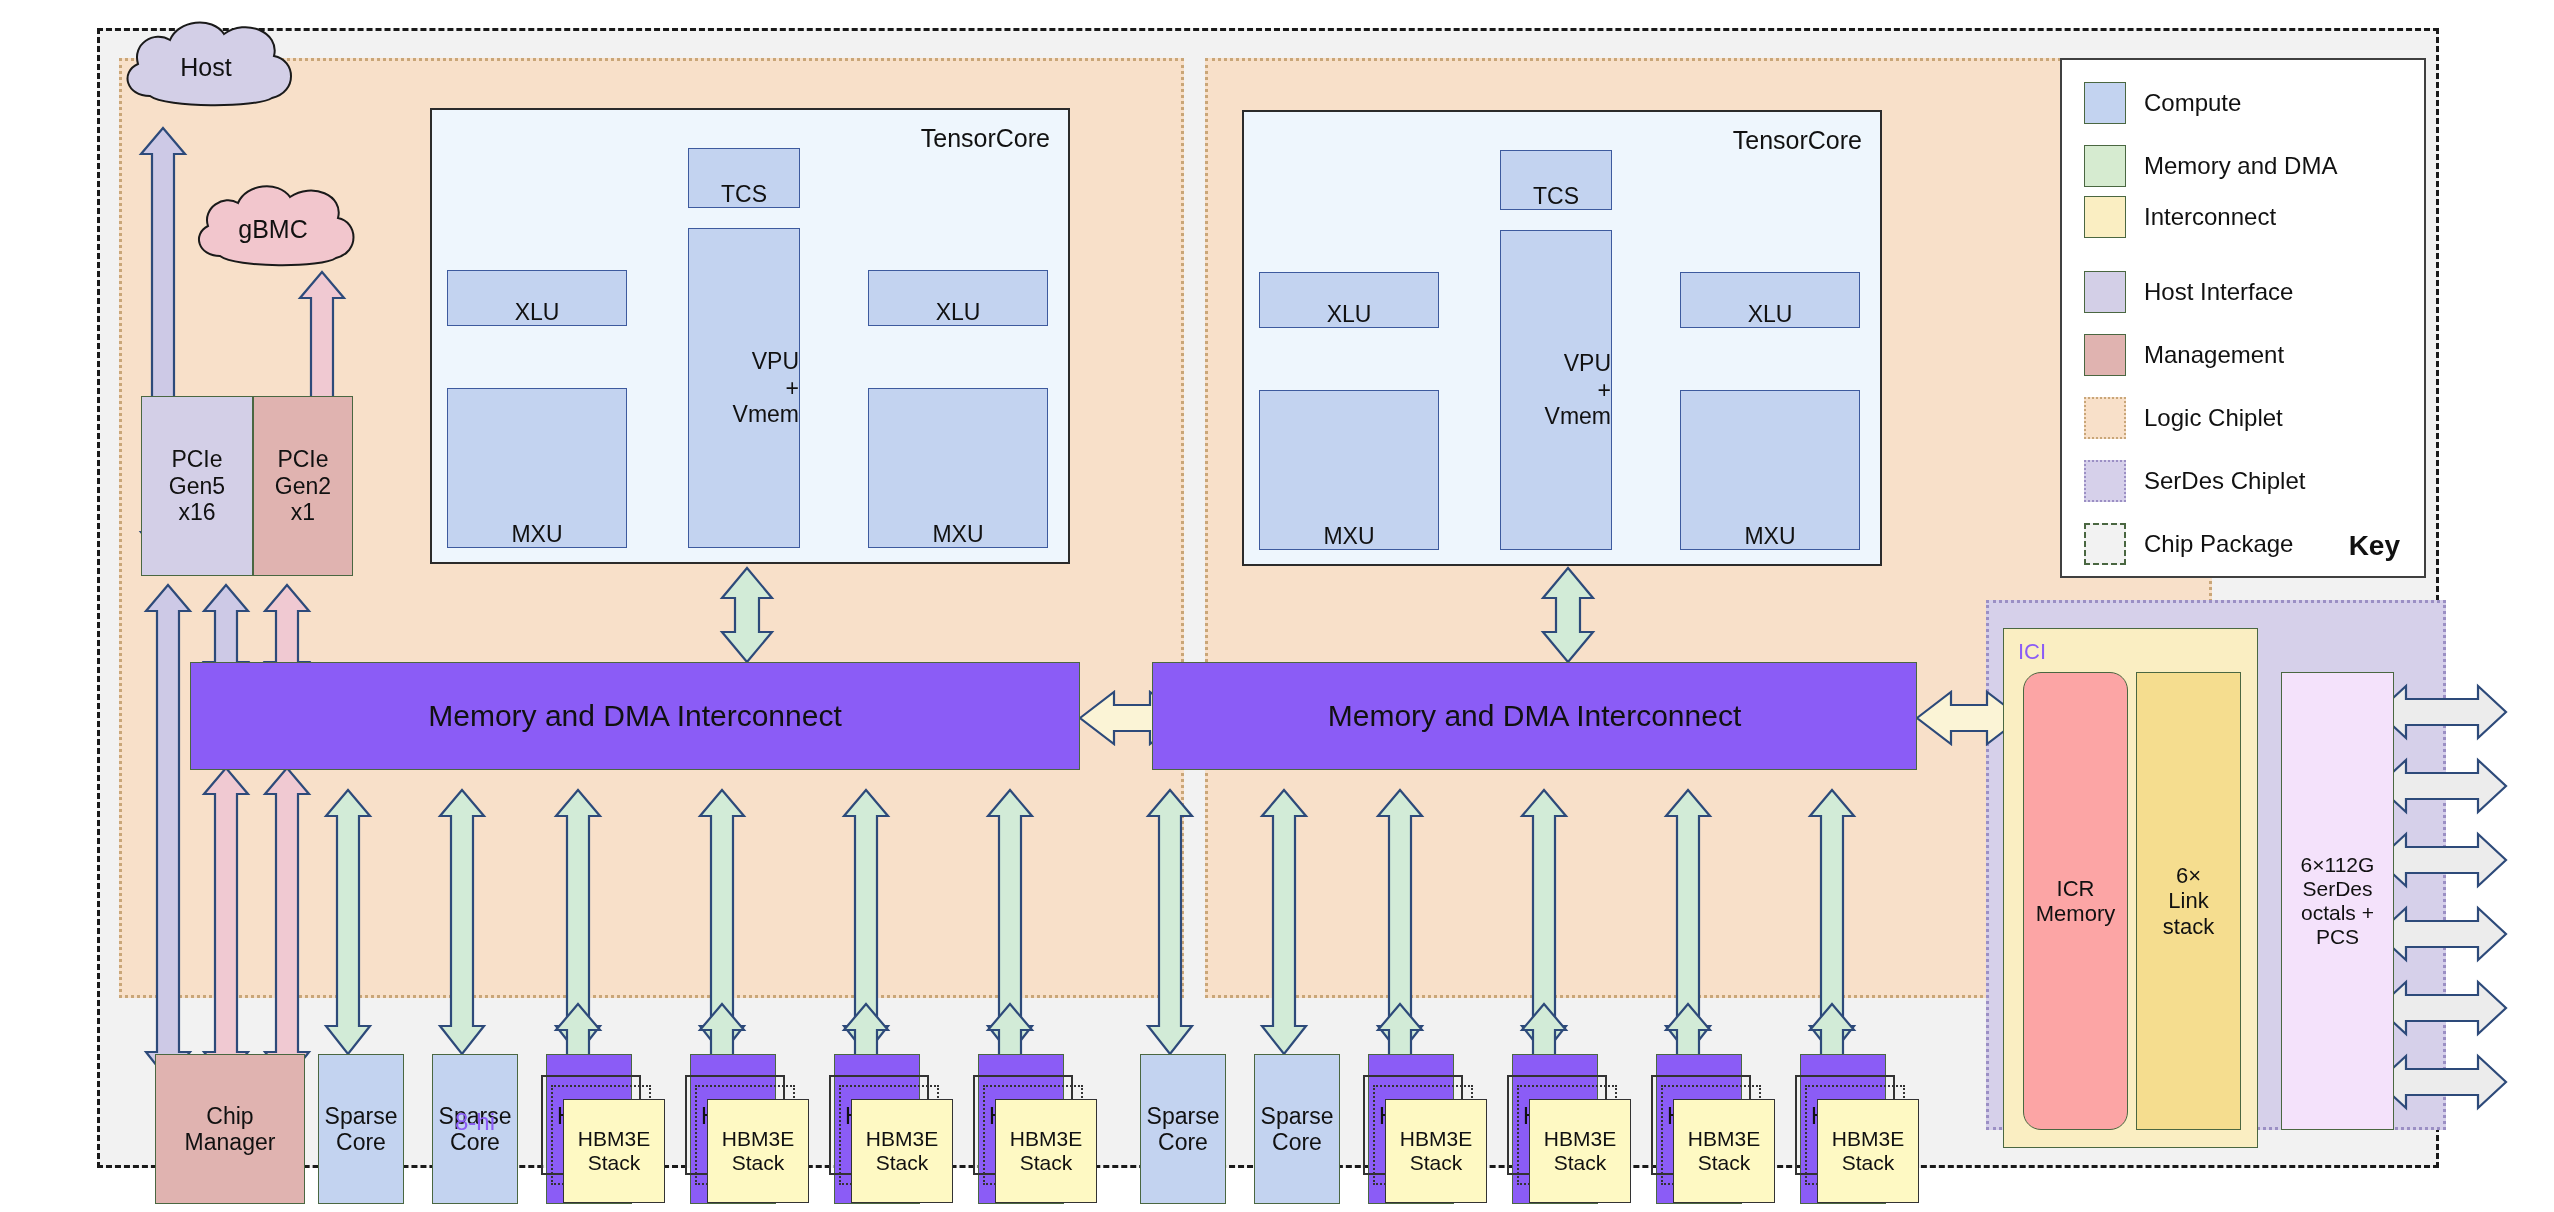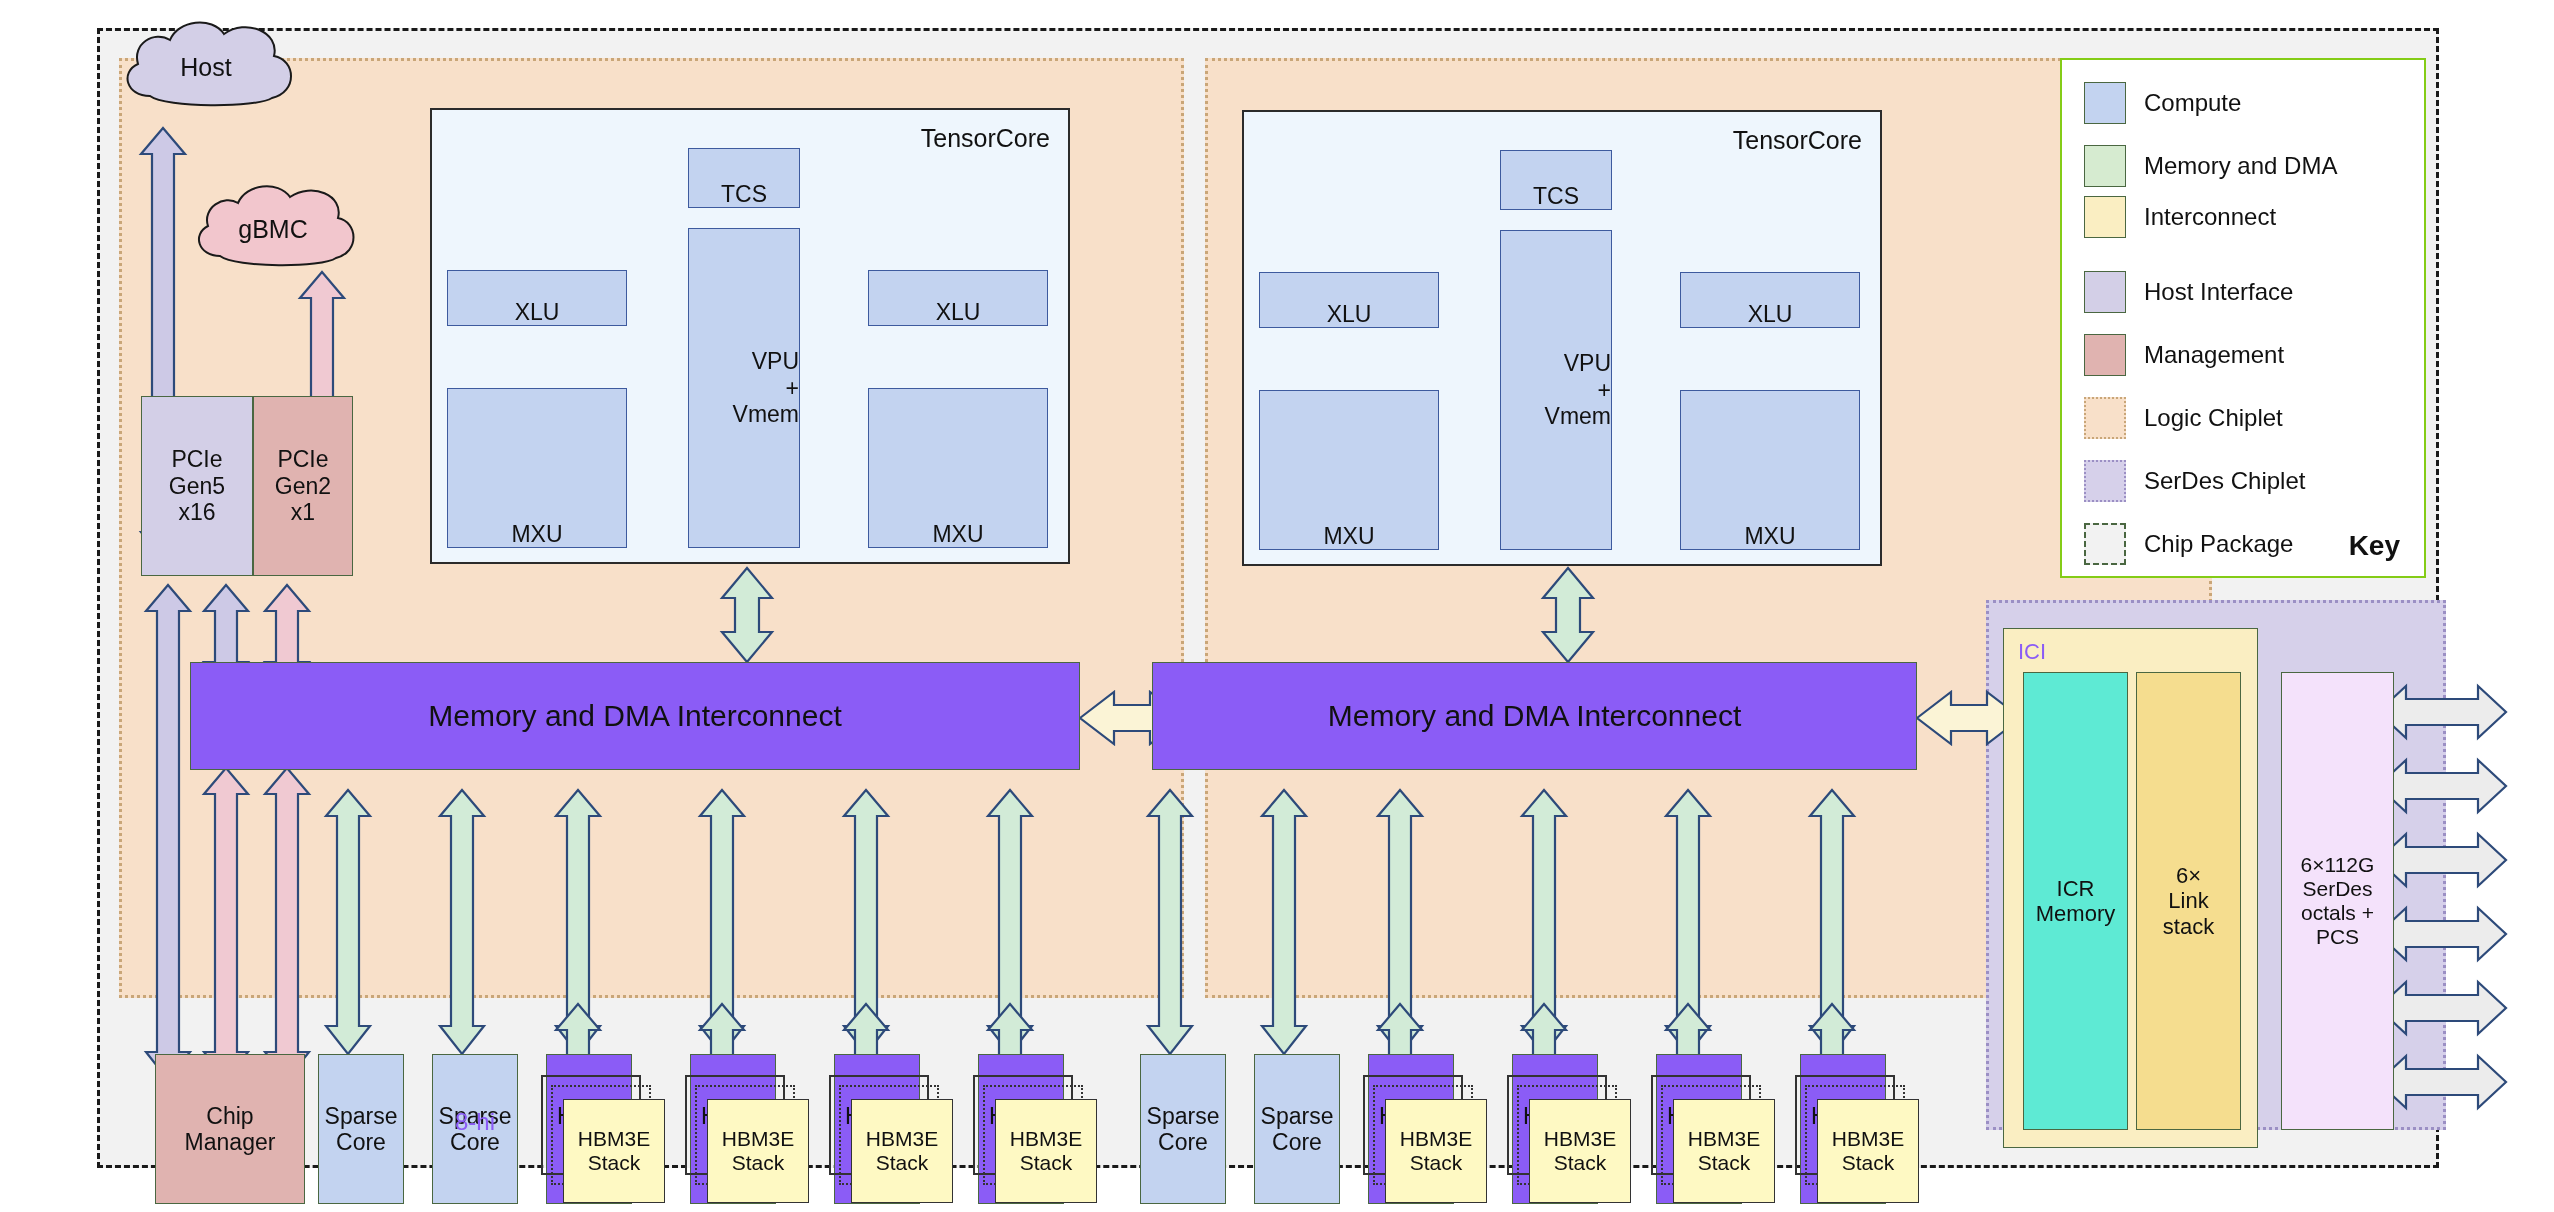--- a/index.html
+++ b/index.html
@@ -66,21 +66,21 @@
   .cloud { position:absolute; }
   .cloud .ctext {
     position:absolute; left:0; top:0; width:100%; height:100%;
     display:flex; align-items:center; justify-content:center;
     font-size:25px; color:#111; z-index:3;
   }
 
   
   #key-box {
     left:2060px; top:58px; width:366px; height:520px;
-    background:#ffffff; border:2px solid #84cc16;
+    background:#ffffff; border:2px solid #404040;
   }
   .key-row {
     position:absolute; left:22px; display:flex; align-items:center; gap:18px;
   }
   .key-sw { width:42px; height:42px; border:1.5px solid #4a6741; flex:none; }
   .key-lb { font-size:24px; color:#111; white-space:nowrap; }
   .sw-dotted { border:2px dotted #c9a678 !important; }
   .sw-dotted-p { border:2px dotted #9b8fc4 !important; }
   .sw-dashdot { border:2px dashed #4a6741 !important; background:#f2f2f2; }
   #key-title {
@@ -481,21 +481,21 @@
   <div class="abs" style="left:10px;top:10px;width:100px;height:100px;border:2px dotted #333;"></div>
   <div class="abs blk stackblk" style="left:22px;top:24px;width:102px;height:104px;flex-direction:column;font-size:21px;">
     <span>HBM3E</span>
     <span>Stack</span>
   </div>
 </div>
 
 <div class="abs blk interconn" style="left:2003px; top:628px; width:255px; height:520px; display:block;">
   <div class="plain-label" style="left:14px; top:10px; font-size:22px;">ICI</div>
 </div>
-<div class="abs blk" style="left:2023px; top:672px; width:105px; height:458px; background:#5eead4; border-color:#4a6741; flex-direction:column; font-size:22px;">
+<div class="abs blk" style="left:2023px; top:672px; width:105px; height:458px; background:#fca5a5; border-color:#4a6741; flex-direction:column; font-size:22px;border-radius:18px;">
   <span>ICR</span>
   <span>Memory</span>
 </div>
 <div class="abs blk" style="left:2136px; top:672px; width:105px; height:458px; background:#f5dd8f; border-color:#4a6741; flex-direction:column; font-size:22px;">
   <span>6×</span>
   <span>Link</span>
   <span>stack</span>
 </div>
 
 <div class="abs blk serdesblk" style="left:2281px; top:672px; width:113px; height:458px; flex-direction:column; font-size:21px;">

